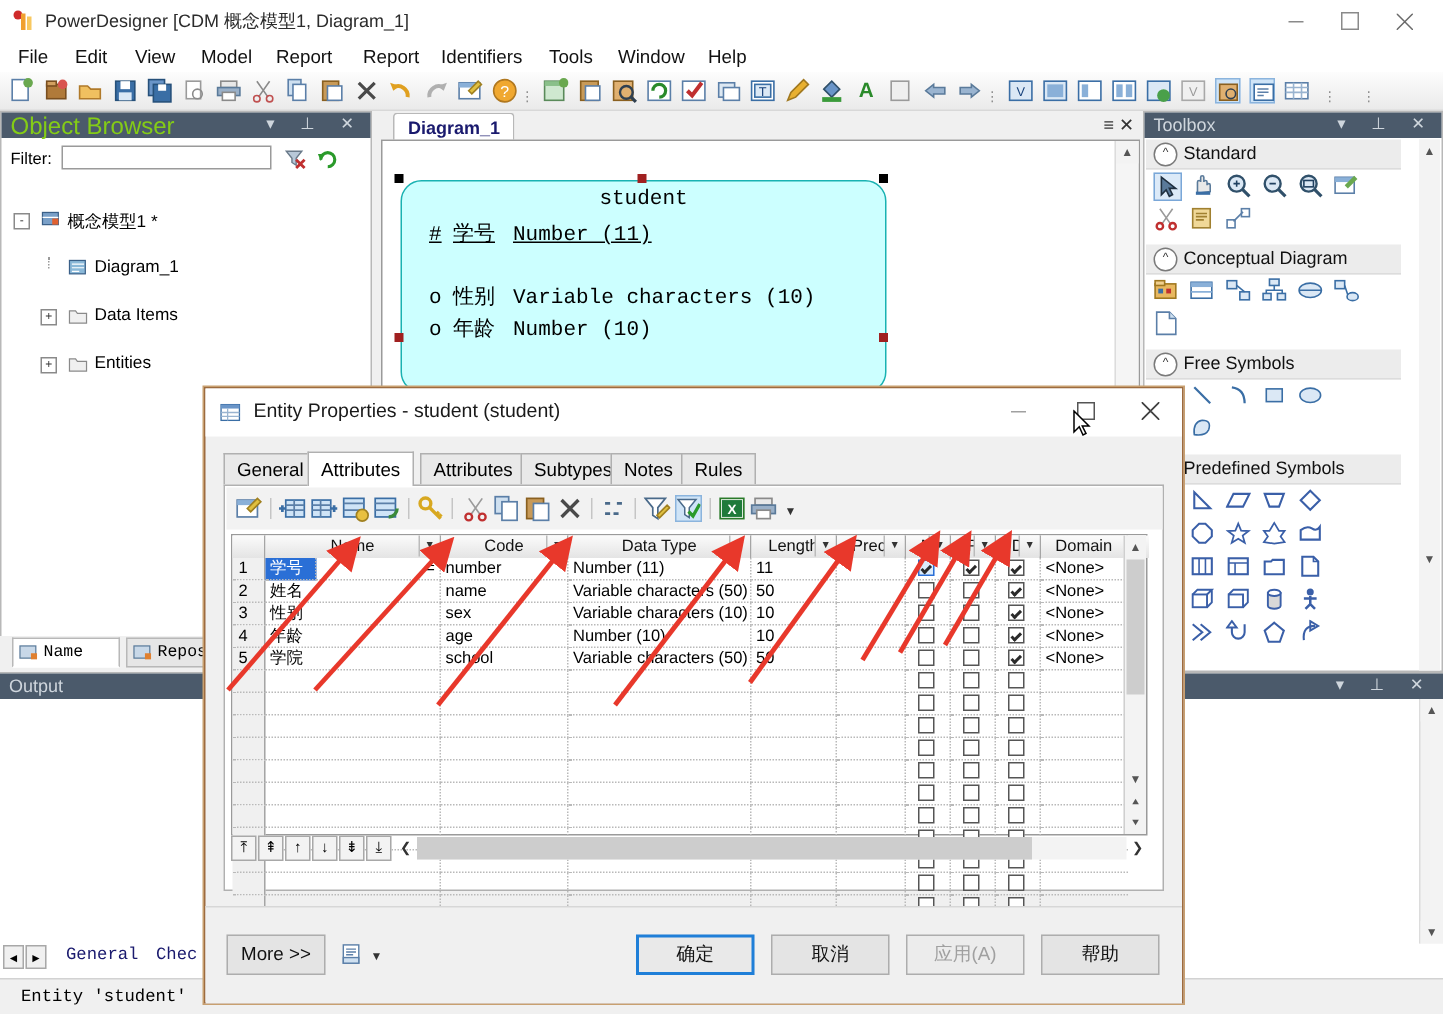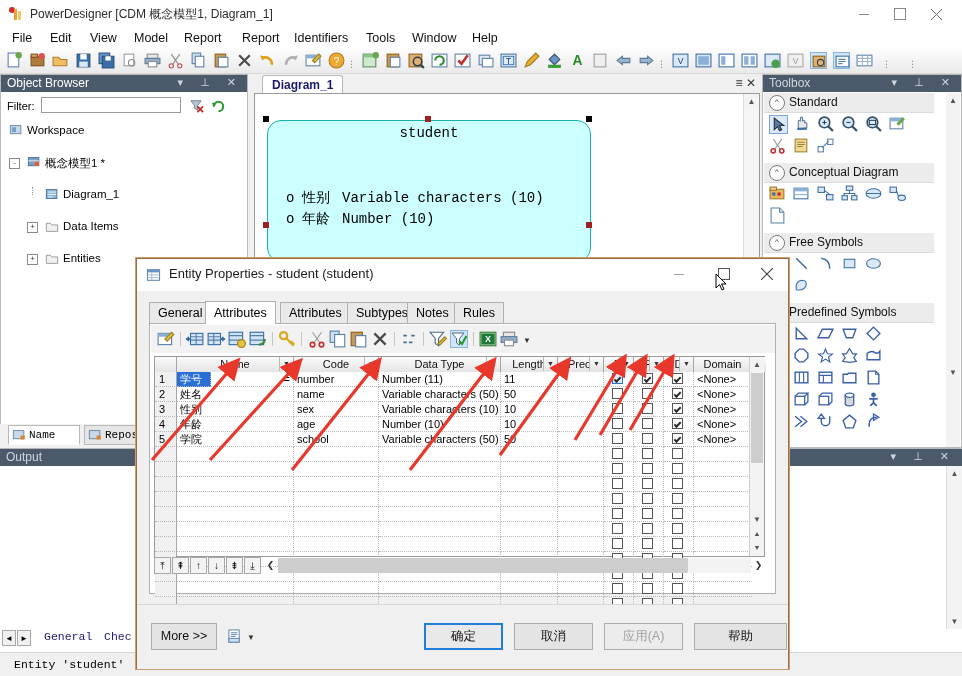--- a/index.html
+++ b/index.html
@@ -32,21 +32,21 @@
            background:linear-gradient(#fdfdfd,#eaeaea);border-bottom:1px solid #d8d8d8;}
   .ti{position:absolute;top:4px;width:17px;height:17px;}
   .tgrip{position:absolute;top:13px;width:7px;height:7px;color:#8a8a8a;font-size:9px;line-height:7px;text-align:center;}
 
   
   .ic{position:relative;width:17px;height:17px;display:block;}
 
   
   .objbrowser{position:absolute;left:0;top:74px;width:248px;height:355px;background:#fff;border:1px solid #b8b8b8;box-sizing:border-box;}
   .panel-cap{position:absolute;left:0;top:0;width:100%;height:17px;background:#4b5a6b;}
-  .panel-cap .cap-t{position:absolute;left:6px;top:1px;color:#ffffff;font-size:12px;}
+  .panel-cap .cap-t{position:absolute;left:6px;top:1px;color:#84cc16;font-size:16px;}
   .panel-cap .cap-btns{position:absolute;right:4px;top:1px;color:#cfd6dd;font-size:11px;letter-spacing:7px;}
   .filterbar{position:absolute;left:6px;top:22px;width:232px;height:20px;}
   .filterbar .flabel{position:absolute;left:0;top:3px;font-size:11px;}
   .filterbar input{position:absolute;left:34px;top:0;width:140px;height:16px;border:1px solid #9a9a9a;
                    font-size:11px;padding:0 2px;box-sizing:border-box;background:#fff;}
   .filterbar .fic{position:absolute;top:1px;width:15px;height:15px;}
   .tree{position:absolute;left:6px;top:48px;width:236px;}
   .tnode{position:relative;height:16px;font-size:11.5px;white-space:nowrap;}
   .tnode .tlabel{position:absolute;top:1px;}
   .tnode .tico{position:absolute;top:1px;width:14px;height:13px;}
@@ -457,29 +457,20 @@
       </span>
       <span class="fic" style="left:204px">
         <svg width="15" height="15" viewBox="0 0 16 16">
             <path d="M3 9 A5 5 0 1 1 8 14" stroke="#2a9a2a" stroke-width="2.2" fill="none"></path>
             <path d="M1 5 L6 5 L3 10Z" fill="#2a9a2a"></path>
           </svg>
       </span>
     </div>
     <div class="tree">
 
-      <div class="tnode" style="top:0">
-        <span class="tico" style="left:2px">
-          <svg width="14" height="13" viewBox="0 0 16 16">
-              <rect x="1" y="2" width="13" height="10" fill="#c8d8e8" stroke="#5a7a9a"></rect>
-              <rect x="3" y="4" width="5" height="6" fill="#7aa0c8"></rect>
-            </svg>
-        </span>
-        <span class="tlabel" style="left:20px">Workspace</span>
-      </div>
 
       <div class="tnode" style="top:16px">
         <span class="texp" style="left:2px">-</span>
         <span class="tico" style="left:20px">
           <svg width="14" height="13" viewBox="0 0 16 16">
               <rect x="1" y="2" width="13" height="10" fill="#7aa0c8" stroke="#3a6088"></rect>
               <path d="M1 6h13" stroke="#fff"></path>
               <rect x="9" y="7" width="5" height="5" fill="#e06030"></rect>
             </svg>
         </span>
@@ -544,20 +535,23 @@
     <div class="dtabrow">
       <div class="dtab">
         <span>Diagram_1</span>
       </div>
       <span class="dtab-btns">≡ ✕</span>
     </div>
     <div class="canvas">
 
       <div class="entity">
         <span class="etitle">student</span>
+        <div class="attrline pk" style="top:26px">
+          <span class="mk">#</span><span class="nm">学号</span><span class="ty">Number (11)</span>
+        </div>
         <div class="attrline" style="top:68px">
           <span class="mk">o</span><span class="nm">性别</span><span class="ty">Variable characters (10)</span>
         </div>
         <div class="attrline" style="top:89px">
           <span class="mk">o</span><span class="nm">年龄</span><span class="ty">Number (10)</span>
         </div>
       </div>
 
       <span class="handle" style="left:8px;top:22px"></span>
       <span class="handle red" style="left:170px;top:22px"></span>
@@ -1303,21 +1297,21 @@
 
       <div class="btn def" style="left:287px;top:18px;width:79px">
         <span>确定</span>
       </div>
       <div class="btn" style="left:377px;top:18px;width:79px">
         <span>取消</span>
       </div>
       <div class="btn disabled" style="left:467px;top:18px;width:79px">
         <span>应用(A)</span>
       </div>
-      <div class="btn" style="left:557px;top:18px;width:93px">
+      <div class="btn" style="left:557px;top:18px;width:79px">
         <span>帮助</span>
       </div>
     </div>
   </div>
 
   <svg class="arrows" viewBox="0 0 962 676">
     <defs>
       <marker id="ah" markerWidth="7" markerHeight="7" refX="1" refY="3.5" orient="auto">
         <path d="M0 0 L7 3.5 L0 7 Z" fill="#e8382b"></path>
       </marker>

